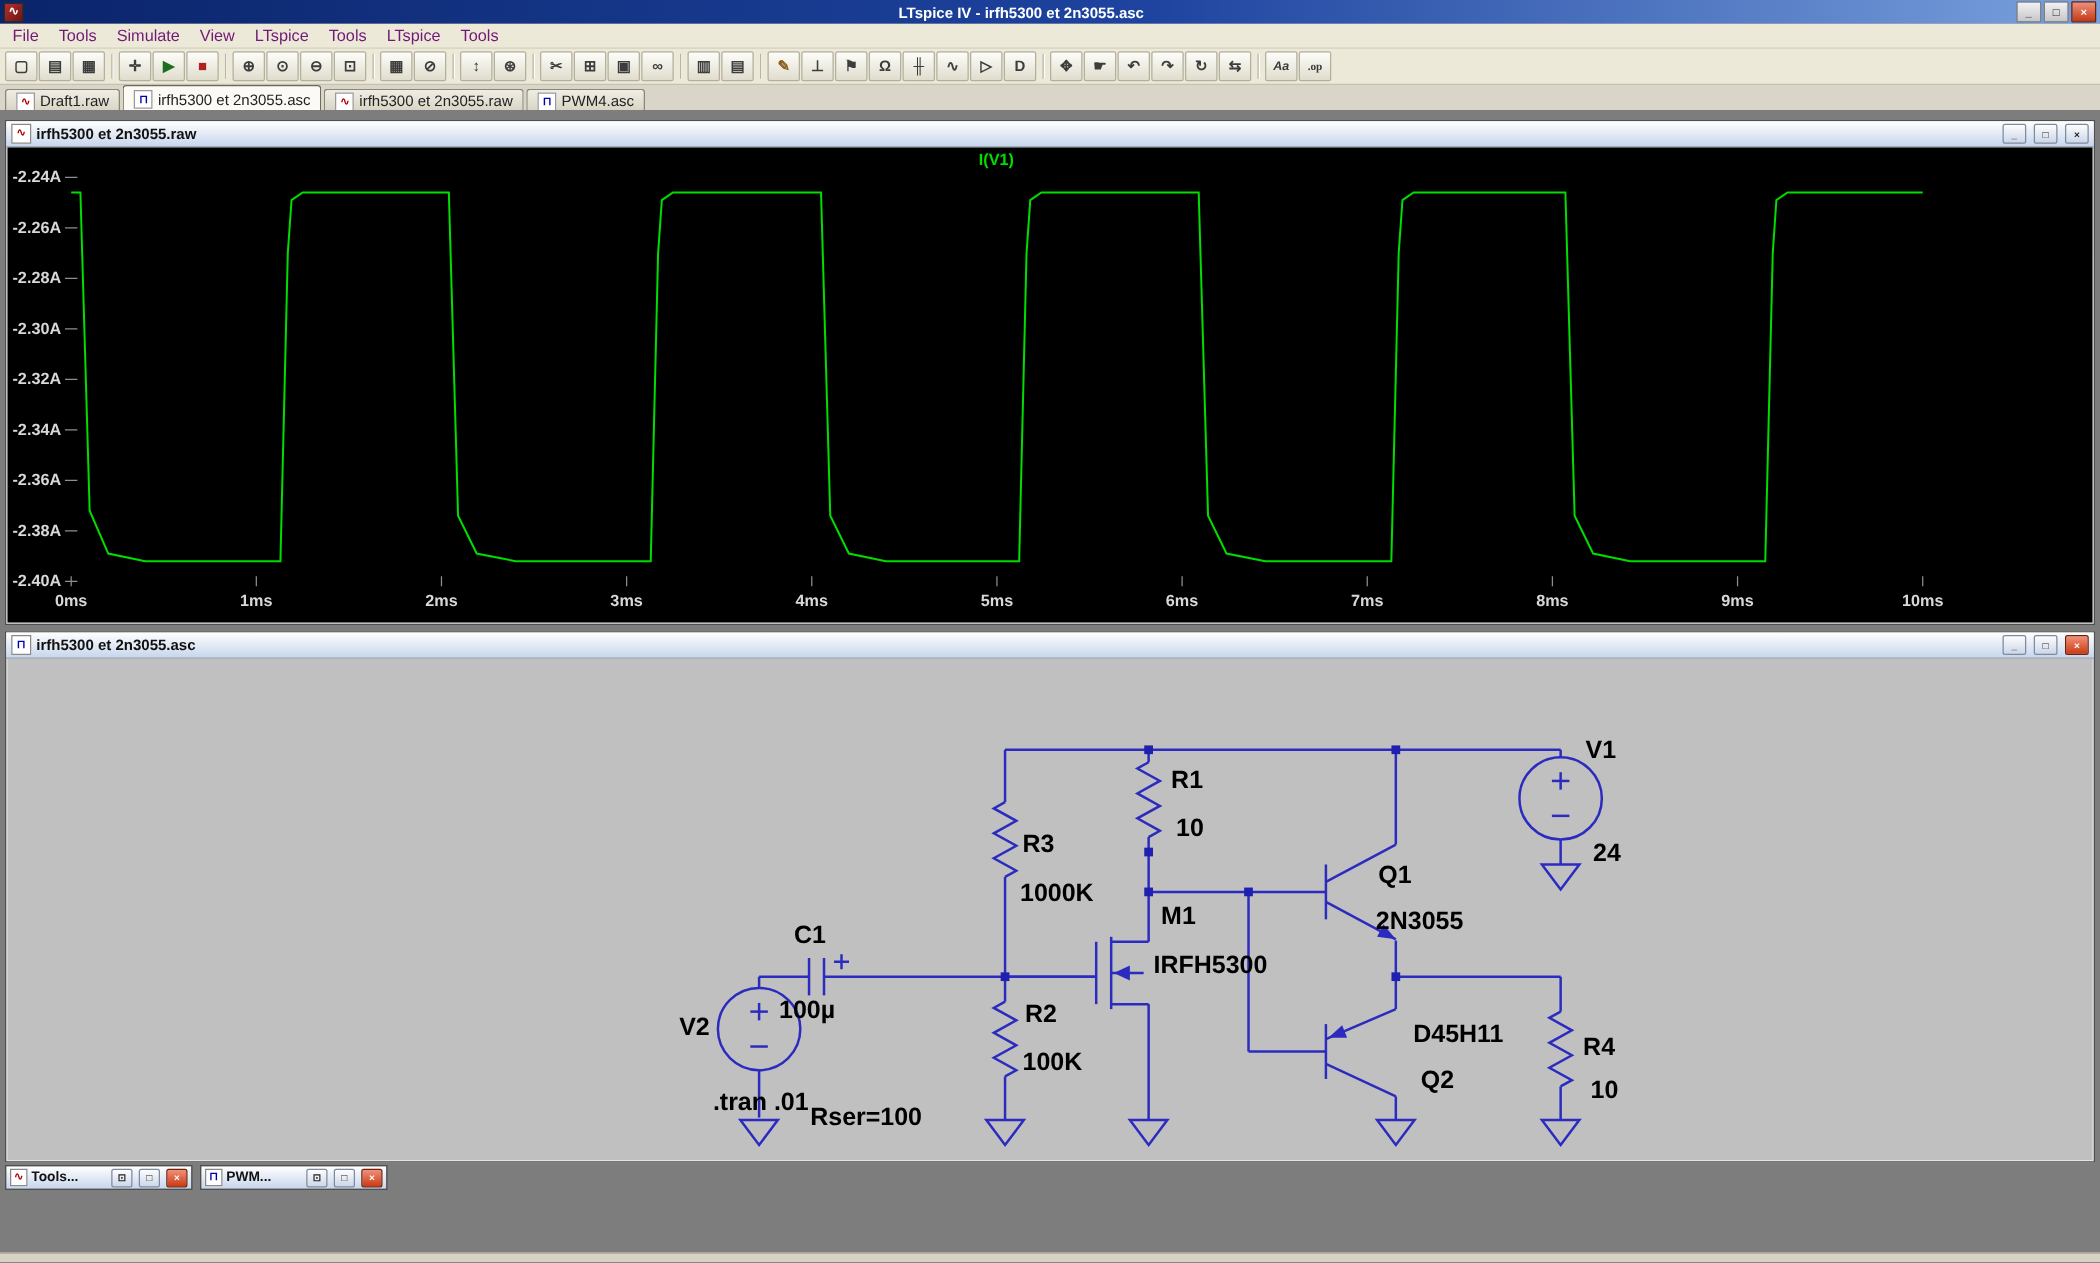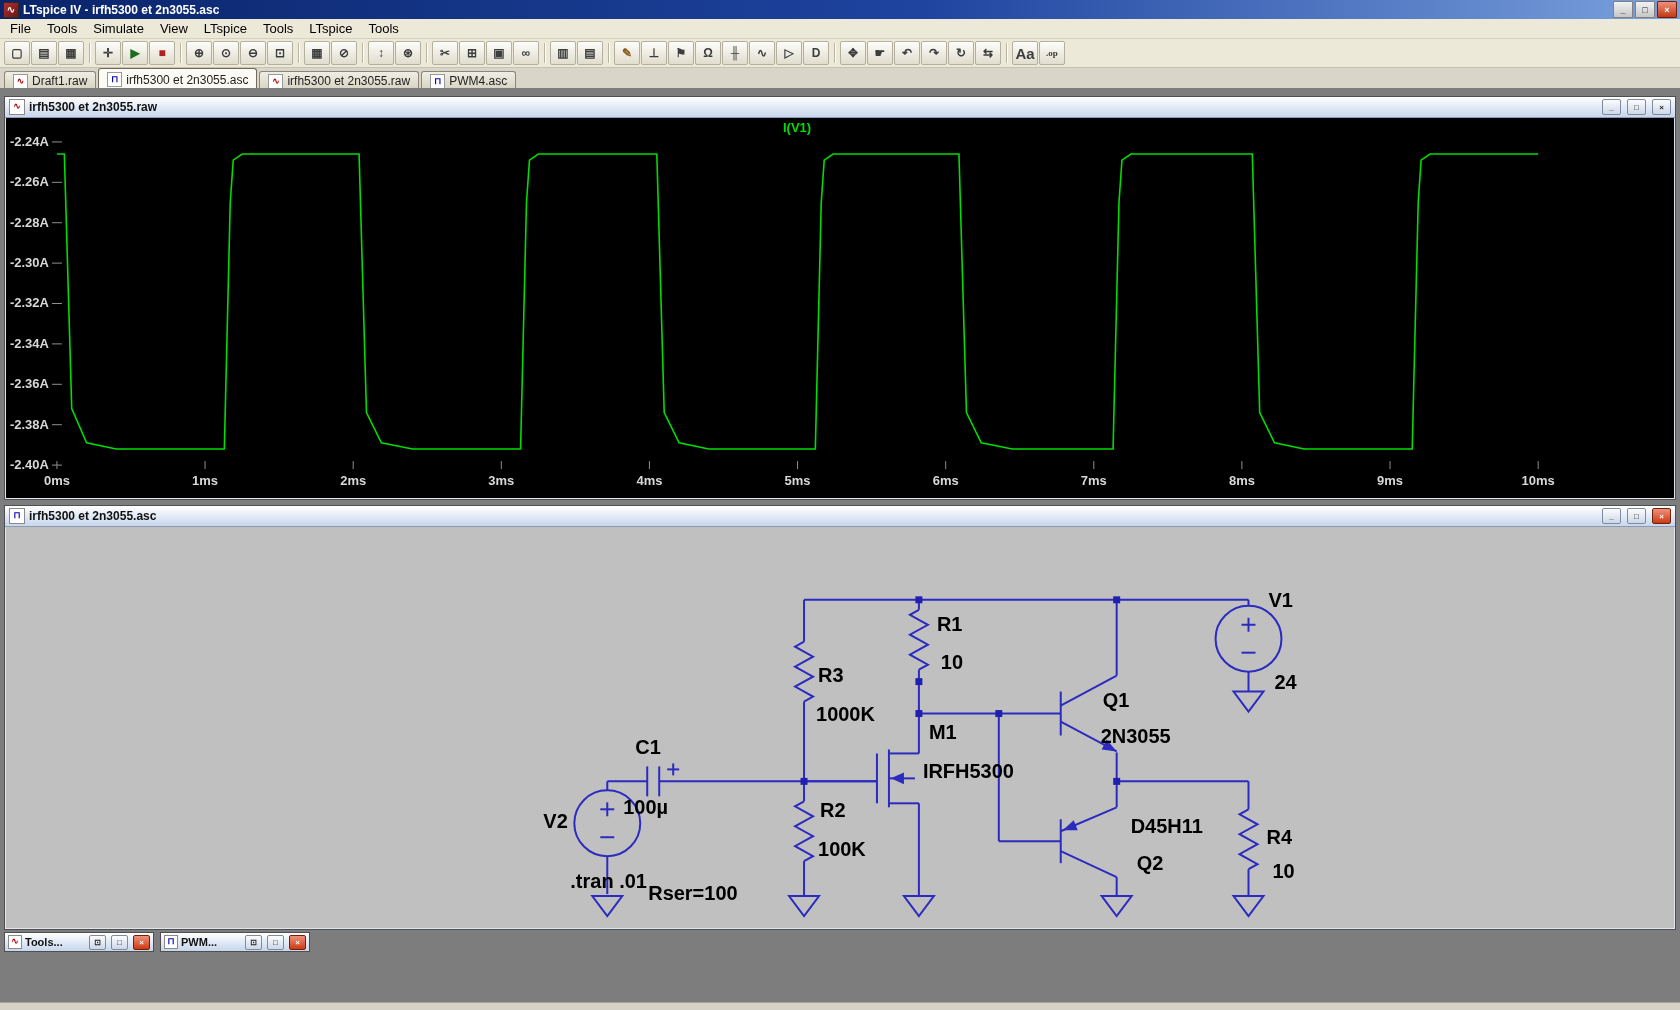--- a/index.html
+++ b/index.html
@@ -2,28 +2,28 @@
 <html><head>
 <meta charset="utf-8">
 <style>
   html,body{margin:0;padding:0;}
   body{width:1680px;height:1010px;overflow:hidden;position:relative;
        font-family:"Liberation Sans",sans-serif;background:#7d7d7d;-webkit-font-smoothing:none;}
   .titlebar{height:19px;background:linear-gradient(90deg,#0a246a 0%,#1e44a0 55%,#7aa1dd 100%);
             display:flex;align-items:center;color:#fff;font-size:12px;font-weight:bold;padding:0 3px;}
   .app-icon{width:14px;height:14px;background:linear-gradient(135deg,#b03030,#6e1414);color:#fff;
             font-size:10px;line-height:14px;text-align:center;margin-right:4px;border:1px solid #2a2a2a;}
-  .titlebar .title{flex:1;white-space:nowrap;overflow:hidden;}
+  .titlebar .title{flex:1;white-space:nowrap;overflow:hidden;text-align:center;}
   .win-btns{display:flex;}
   .wbtn{width:18px;height:15px;background:linear-gradient(#f2f2f2,#c6c6c6);border:1px solid #808080;
         border-radius:1px;color:#222;font-size:9px;font-weight:bold;display:flex;align-items:center;
         justify-content:center;margin-left:2px;cursor:default;}
   .wbtn.close{background:linear-gradient(#ef9078,#c23a16);color:#fff;border-color:#6e2008;}
   .menubar{height:19px;background:#ece9d8;border-bottom:1px solid #d5d1c0;display:flex;align-items:center;
-           font-size:13px;color:#000000;padding-left:2px;}
+           font-size:13px;color:#701a75;padding-left:2px;}
   .menu-item{padding:1px 8px;}
   .toolbar{height:28px;background:#ece9d8;border-bottom:1px solid #c6c2b2;display:flex;align-items:center;
            padding:0 4px;}
   .tb-btn{width:24px;height:22px;background:linear-gradient(#fdfdfa,#e0ddcd);border:1px solid #b4b09e;
           border-radius:2px;margin-right:1px;display:flex;align-items:center;justify-content:center;
           font-size:12px;color:#3d3d3d;font-weight:bold;}
   .tb-btn .tb-glyph{pointer-events:none;}
   .tb-sep{width:1px;height:20px;background:#b8b4a2;border-right:1px solid #fff;margin:0 4px;}
   .tabbar{height:22px;background:#d9d5c9;display:flex;align-items:flex-end;padding-left:4px;
           border-bottom:1px solid #96927f;}
@@ -190,21 +190,21 @@
       <span class="tb-glyph">↷</span>
     </div>
     <div class="tb-btn">
       <span class="tb-glyph">↻</span>
     </div>
     <div class="tb-btn">
       <span class="tb-glyph">⇆</span>
     </div>
     <div class="tb-sep"></div>
     <div class="tb-btn">
-      <span class="tb-glyph" style="font-size: 15px;">Aa</span>
+      <span class="tb-glyph" style="font-size: 10px; font-style: italic;">Aa</span>
     </div>
     <div class="tb-btn">
       <span class="tb-glyph" style="font-size: 9px; font-family: Liberation Serif, serif;">.op</span>
     </div>
   </div>
 <div class="tabbar" id="tabbar">
     <div class="tab">
       <span class="tab-icon raw">∿</span>
       <span>Draft1.raw</span>
     </div>

